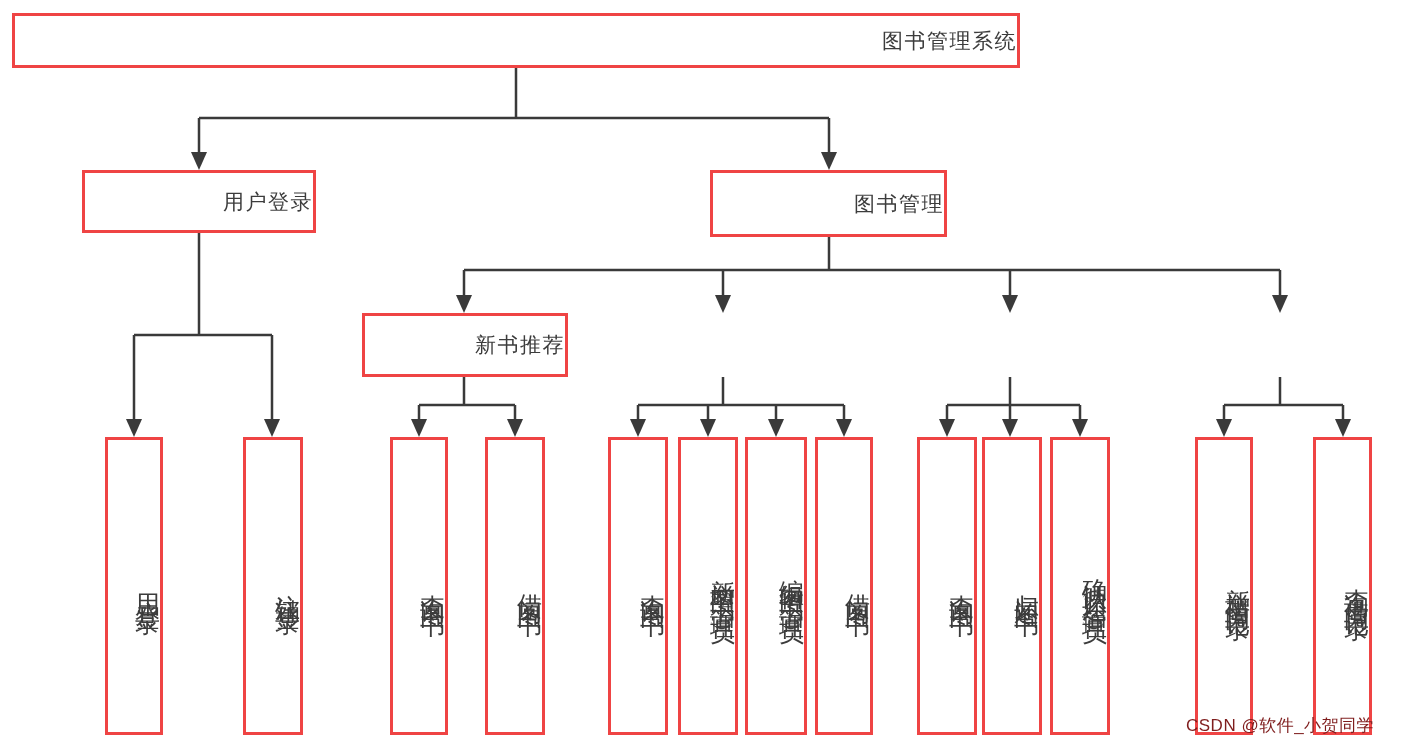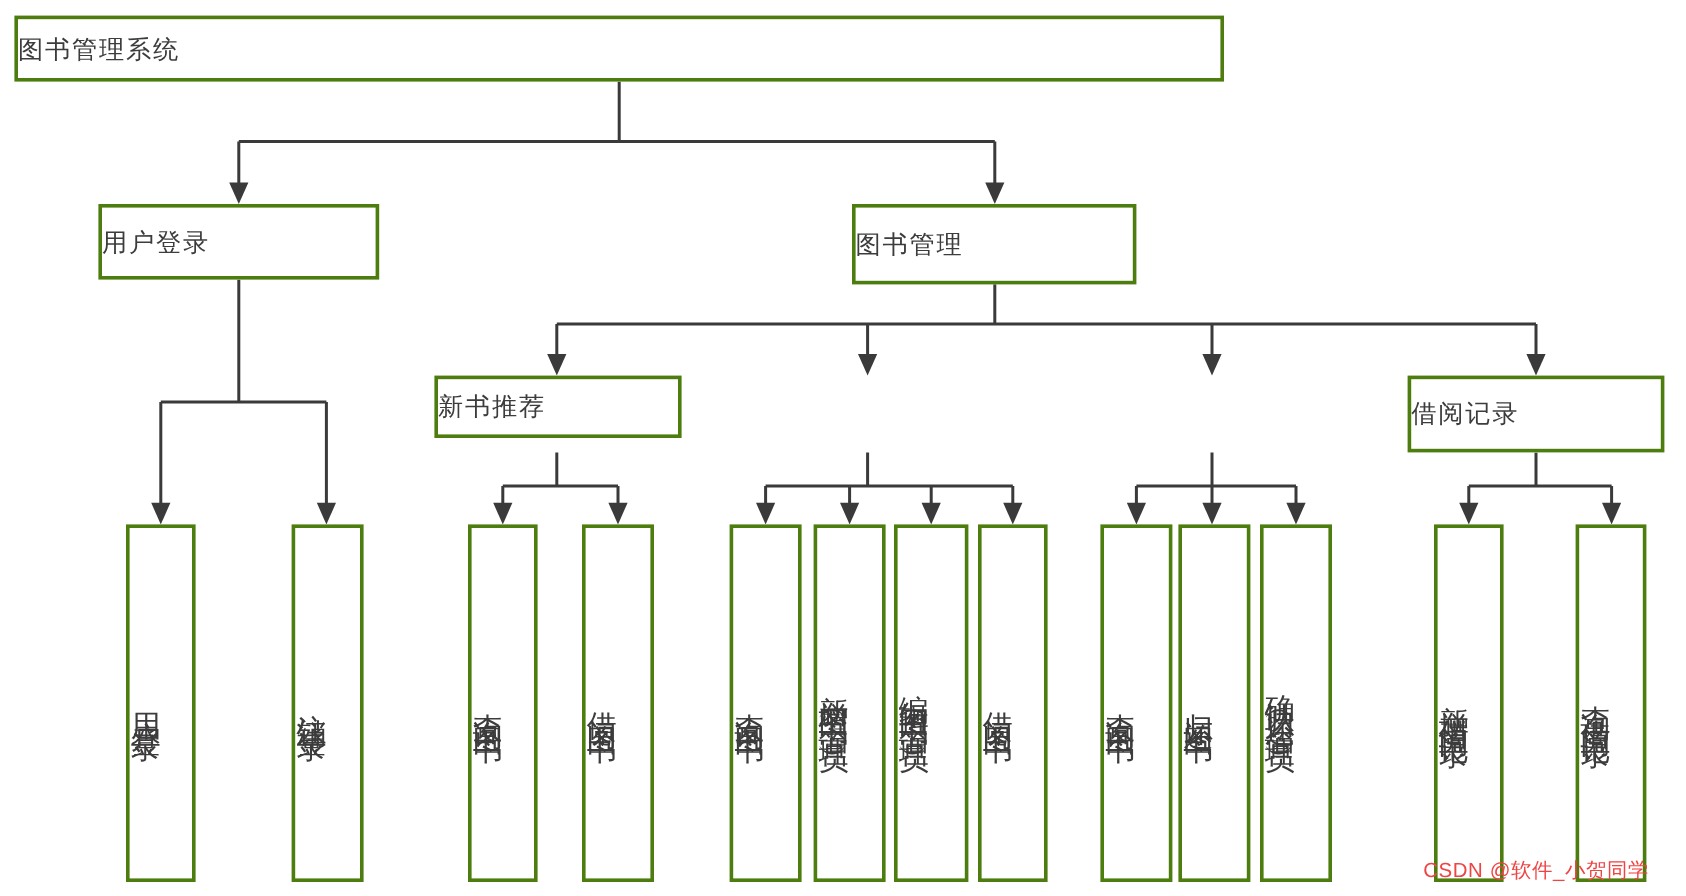--- a/index.html
+++ b/index.html
@@ -18,24 +18,24 @@
   .connectors {
     position: absolute;
     left: 0;
     top: 0;
     z-index: 1;
   }
   .box {
     position: absolute;
     box-sizing: border-box;
     background: #ffffff;
-    border: 3px solid #4d7c0f;
+    border: 3px solid #ef4444;
     display: flex;
     align-items: center;
-    justify-content: flex-start;
+    justify-content: flex-end;
     z-index: 2;
   }
   .hlabel {
     color: #3c3c3c;
     font-size: 21px;
     letter-spacing: 1.5px;
     white-space: nowrap;
   }
   .vlabel {
     writing-mode: vertical-rl;
@@ -45,21 +45,21 @@
     letter-spacing: 6px;
     line-height: 1;
     white-space: nowrap;
   }
   .watermark {
     position: absolute;
     left: 1186px;
     top: 714px;
     z-index: 3;
     font-size: 17px;
-    color: #ef4444;
+    color: #7f1d1d;
     letter-spacing: 0.5px;
     white-space: nowrap;
   }
 </style>
 </head>
 <body>
 
 <div class="stage">
 
   <svg class="connectors" width="1405" height="747" viewBox="0 0 1405 747">
@@ -106,25 +106,22 @@
     <span class="hlabel">图书管理系统</span>
   </div>
 
   <div class="box" style="left:82px;top:170px;width:234px;height:63px">
     <span class="hlabel">用户登录</span>
   </div>
   <div class="box" style="left:710px;top:170px;width:237px;height:67px">
     <span class="hlabel">图书管理</span>
   </div>
 
-  <div class="box" style="left:362px;top:313px;width:206px;height:52px">
+  <div class="box" style="left:362px;top:313px;width:206px;height:64px">
     <span class="hlabel">新书推荐</span>
-  </div>
-  <div class="box" style="left:1173px;top:313px;width:214px;height:64px">
-    <span class="hlabel">借阅记录</span>
   </div>
 
   <div class="box" style="left:105px;top:437px;width:58px;height:298px">
     <span class="vlabel">用户登录</span>
   </div>
   <div class="box" style="left:243px;top:437px;width:60px;height:298px">
     <span class="vlabel">注销登录</span>
   </div>
 
   <div class="box" style="left:390px;top:437px;width:58px;height:298px">

